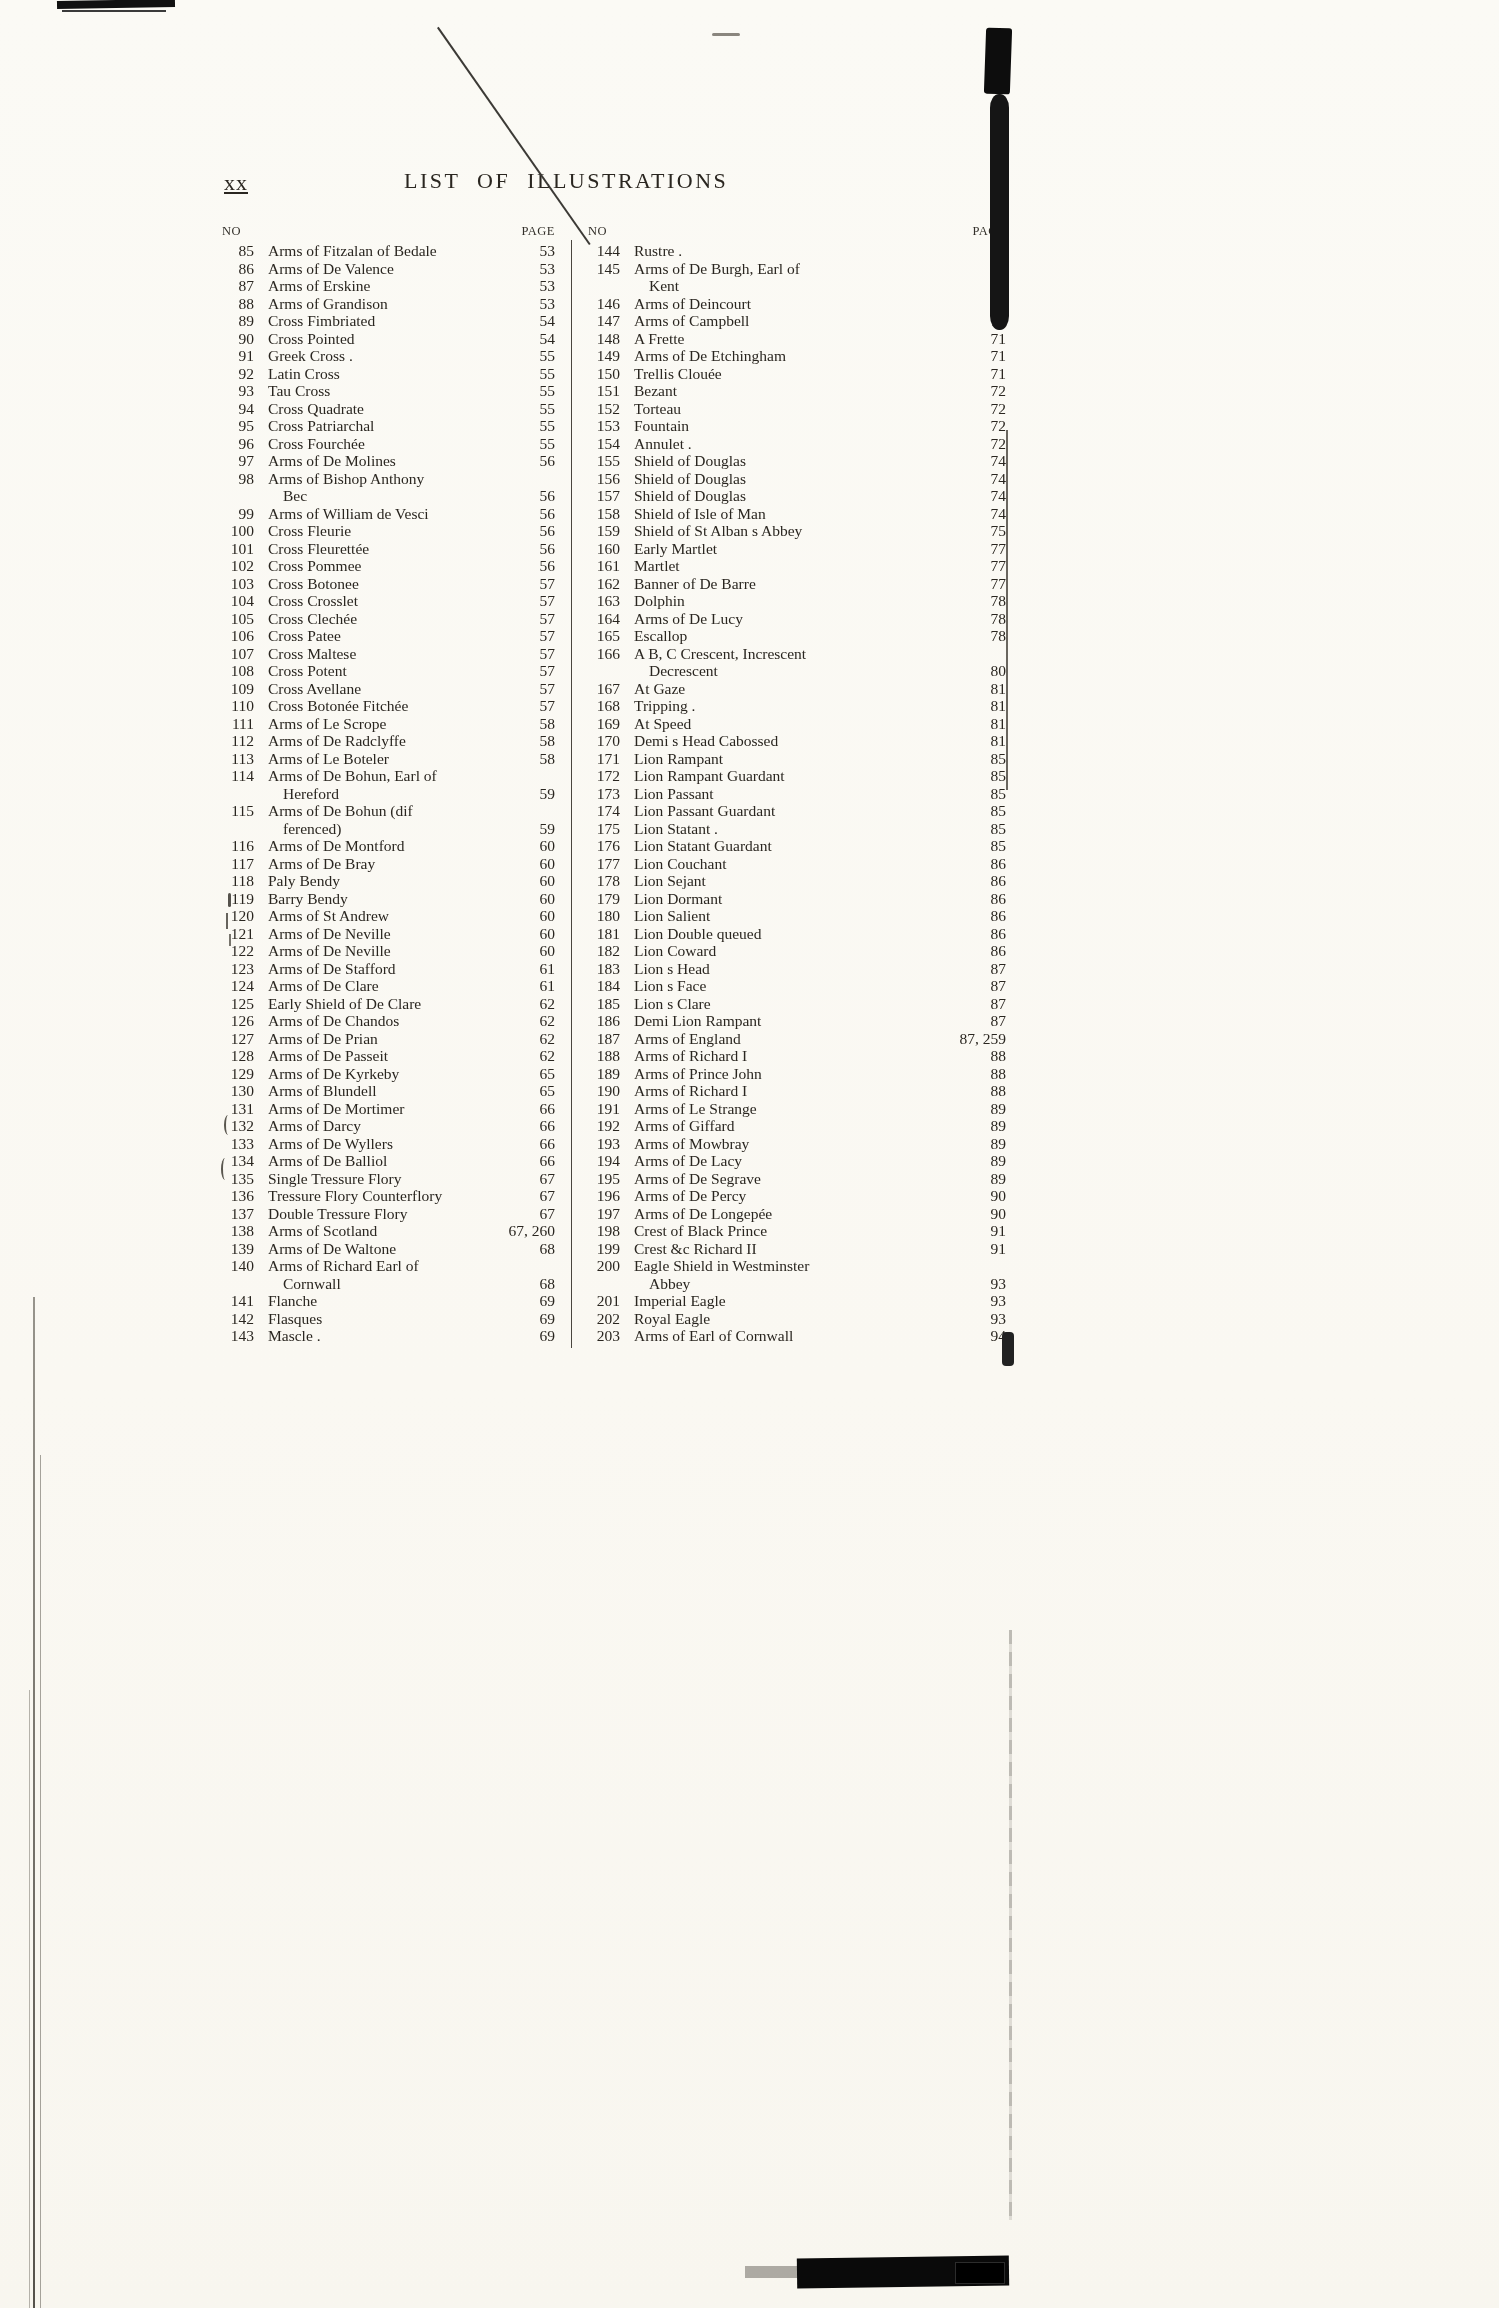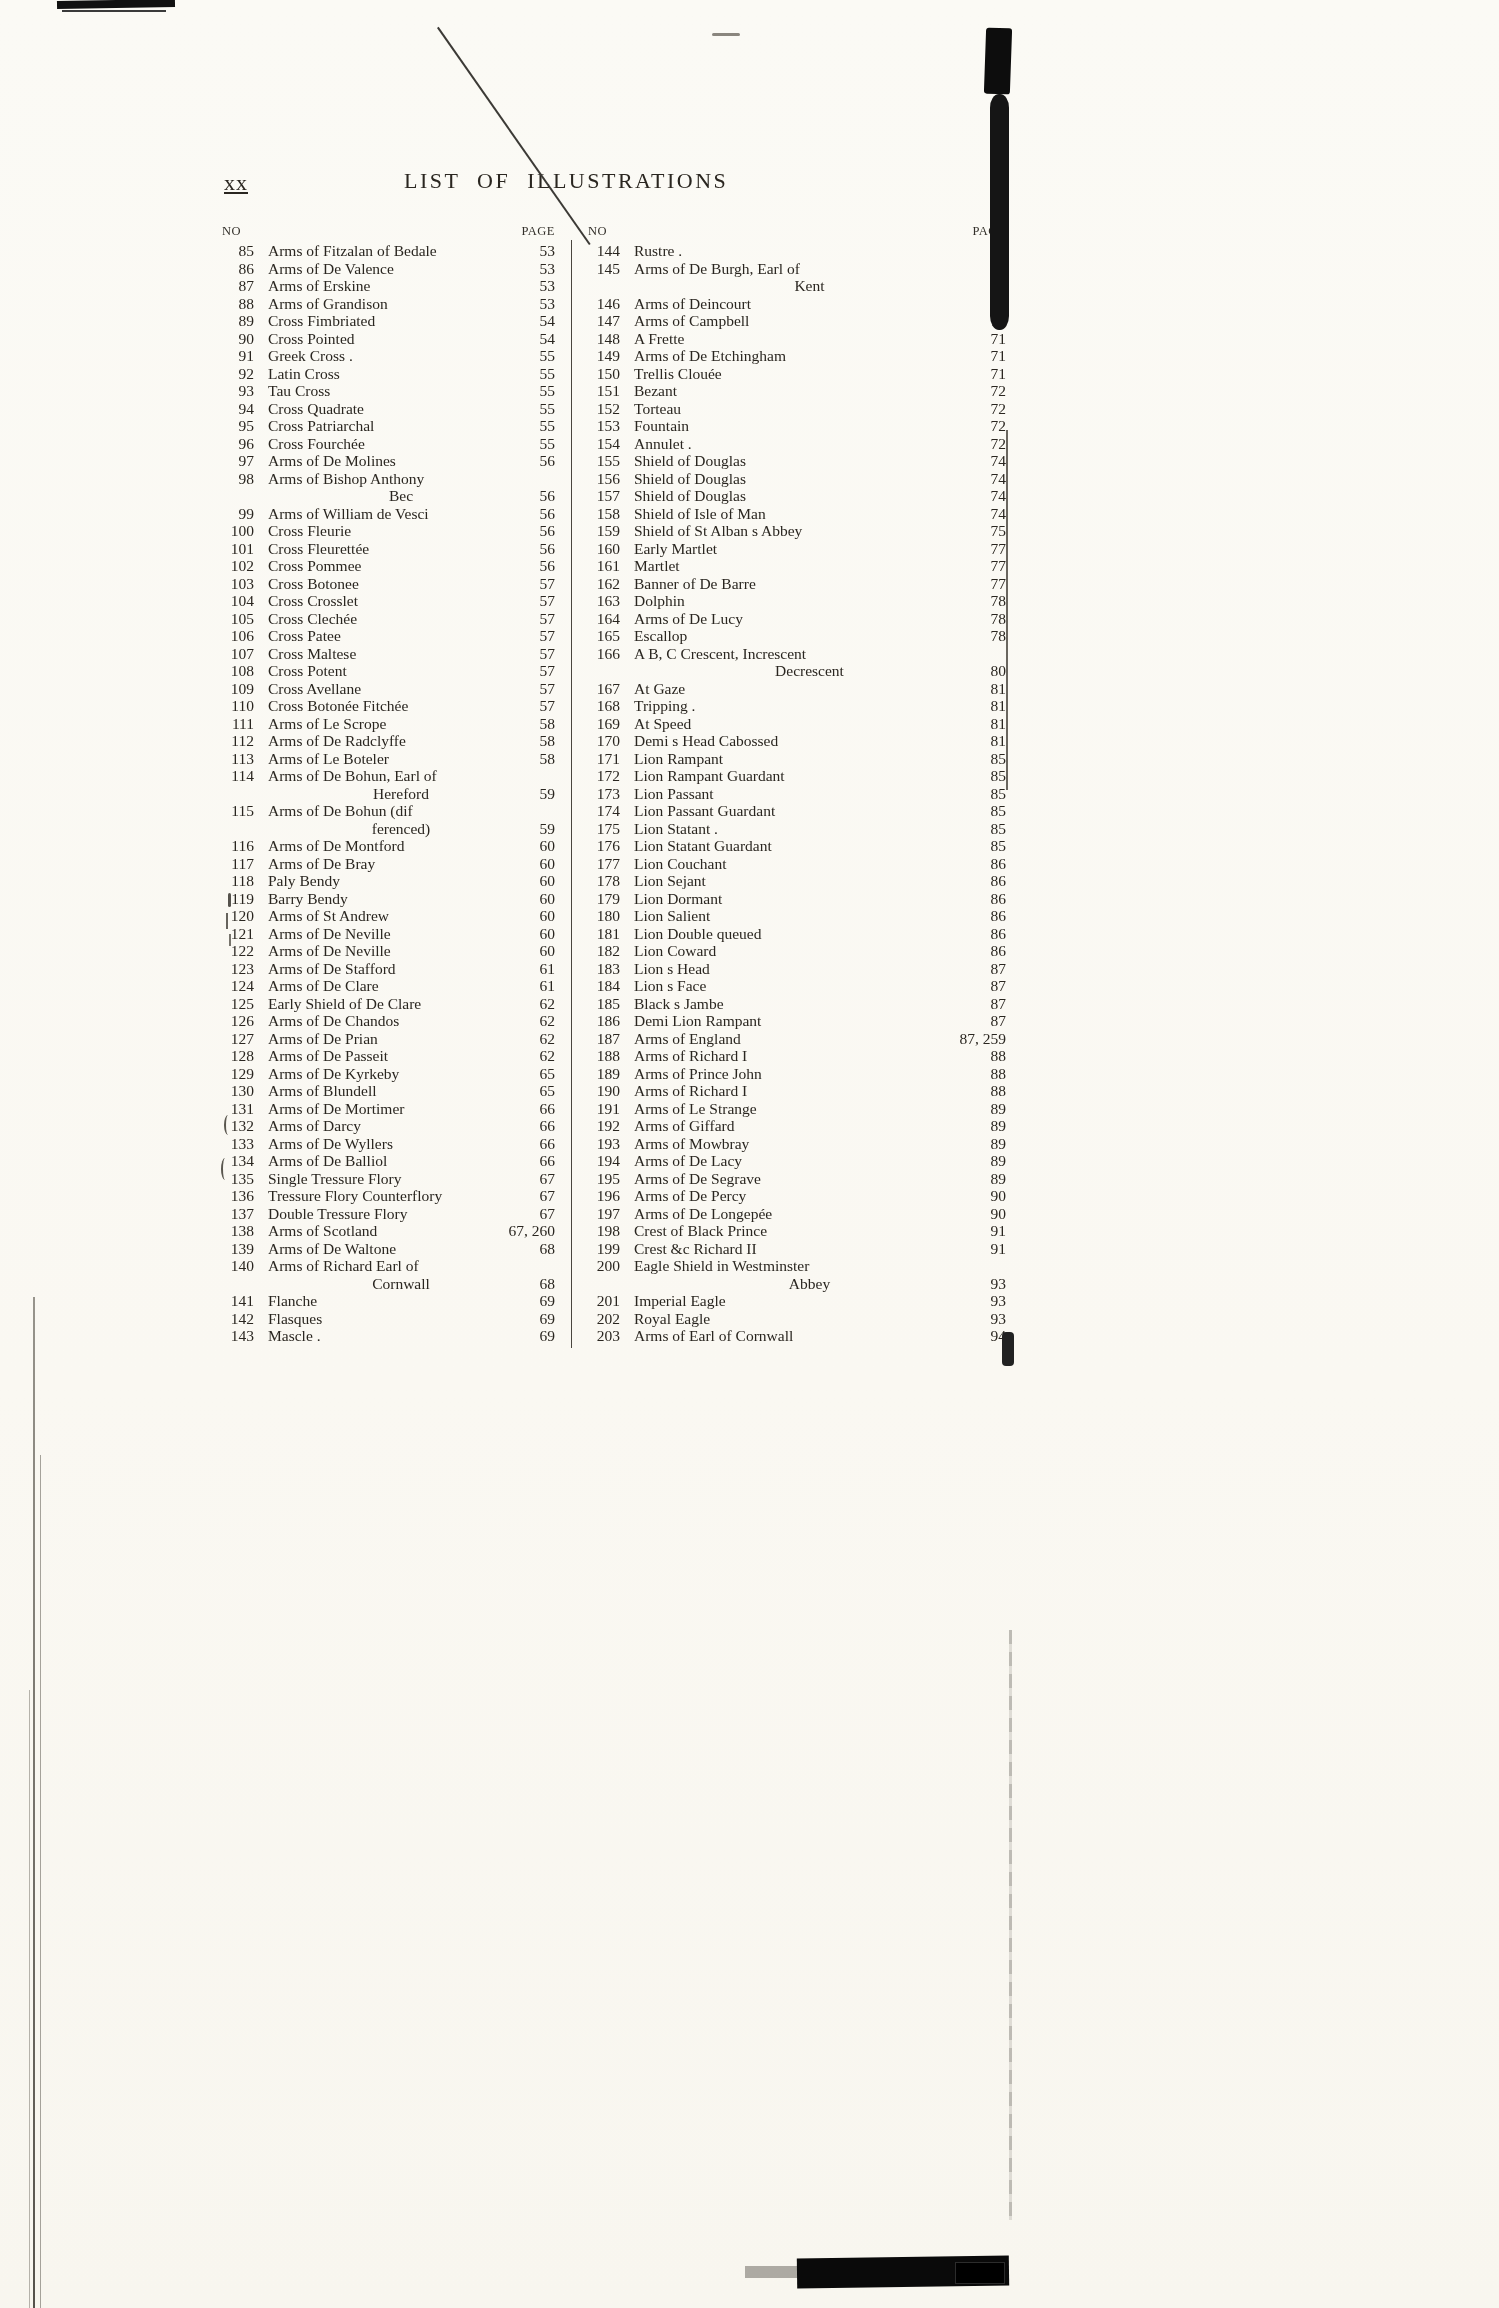--- a/index.html
+++ b/index.html
@@ -14,21 +14,21 @@
   }
   .folio{position:absolute;left:224px;top:170px;font-size:22px;letter-spacing:1px;text-decoration:underline;}
   .title{position:absolute;left:404px;top:168px;font-size:22px;letter-spacing:2.5px;word-spacing:9px;}
   .col{position:absolute;top:224px;font-size:15.5px;line-height:17.5px;}
   .col-left{left:222px;width:333px;}
   .col-right{left:588px;width:418px;}
   .col-head{display:flex;justify-content:space-between;font-size:12.5px;line-height:14px;letter-spacing:.5px;margin-bottom:4px;color:#33302a;gap:6px;}
   .row{display:flex;align-items:flex-start;}
   .no{flex:none;width:32px;text-align:right;margin-right:14px;}
   .label{flex:1 1 auto;min-width:0;}
-  .l2{display:block;padding-left:15px;text-align:center;}
+  .l2{display:block;padding-left:15px;}
   .pg{flex:none;margin-left:6px;min-width:30px;text-align:right;align-self:flex-end;white-space:nowrap;}
   .divider{position:absolute;left:571px;top:240px;width:1px;height:1108px;background:#4a463f;}
   .art{position:absolute;}
 </style>
 </head>
 <body>
 
 <div class="page">
 
   <div class="folio">xx</div>
@@ -644,21 +644,21 @@
   </div>
 
   <div class="row">
     <span class="no">184</span>
     <span class="label"><span class="l1">Lion s Face</span></span>
     <span class="pg">87</span>
   </div>
 
   <div class="row">
     <span class="no">185</span>
-    <span class="label"><span class="l1">Black s Jambe</span></span>
+    <span class="label"><span class="l1">Lion s Clare</span></span>
     <span class="pg">87</span>
   </div>
 
   <div class="row">
     <span class="no">186</span>
     <span class="label"><span class="l1">Demi Lion Rampant</span></span>
     <span class="pg">87</span>
   </div>
 
   <div class="row">

